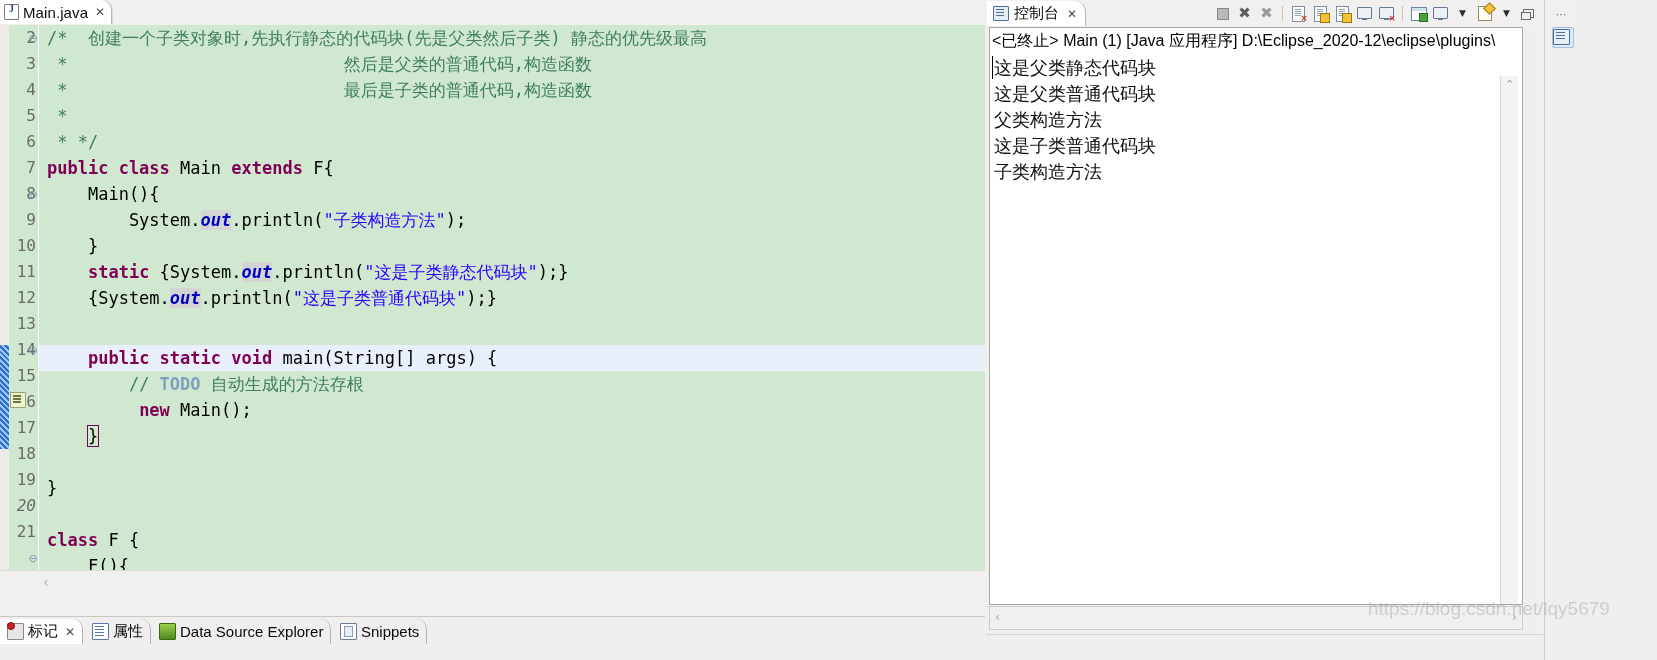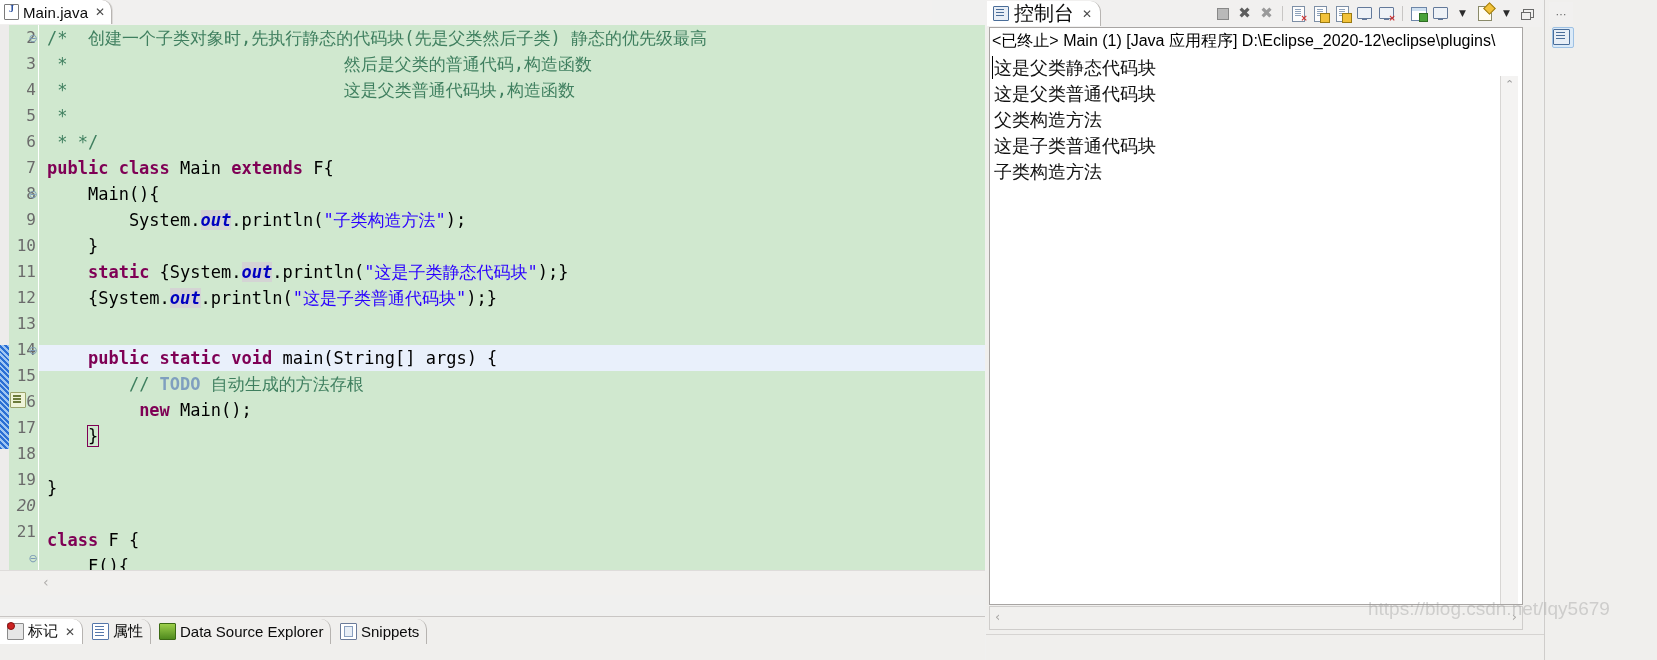--- a/index.html
+++ b/index.html
@@ -235,21 +235,21 @@
     width: 14px; height: 13px; margin-right: 5px;
     flex: none; position: relative;
     background: #e8eef6; border: 1px solid #4a6d99;
     border-radius: 1px;
   }
   .ctab .cico::after {
     content: ""; position: absolute; left: 2px; top: 2px;
     width: 8px; height: 1px; background: #4a6d99;
     box-shadow: 0 3px 0 #4a6d99, 0 6px 0 #4a6d99;
   }
-  .ctab .clabel { font-size: 20px; color: #0b0b0b; }
+  .ctab .clabel { font-size: 15px; color: #0b0b0b; }
   .ctab .cclose {
     margin-left: 8px; font-size: 12px; color: #4a4a4a;
     font-family: "DejaVu Sans", sans-serif;
   }
   .ctoolbar {
     position: absolute; right: 4px; top: 2px;
     display: flex; align-items: center; gap: 3px;
     height: 22px;
   }
   .tbtn {
@@ -498,21 +498,21 @@
           <div class="foldmark" style="top: 312px;">⊖</div>
           <div class="foldmark" style="top: 520px;">⊖</div>
         </div>
       <div class="gutter-rule"></div>
       <div class="annot-icon" style="top:367px;"></div>
 
       <div id="code-lines">
         <div class="hl-row" style="top:320px;"></div>
         <div class="cline" style="top:0px;"><span class="c">/*  创建一个子类对象时,先执行静态的代码块(先是父类然后子类) 静态的优先级最高</span></div>
         <div class="cline" style="top:26px;"><span class="c"> *                           然后是父类的普通代码,构造函数</span></div>
-        <div class="cline" style="top:52px;"><span class="c"> *                           这是父类普通代码块,构造函数</span></div>
+        <div class="cline" style="top:52px;"><span class="c"> *                           最后是子类的普通代码,构造函数</span></div>
         <div class="cline" style="top:78px;"><span class="c"> *</span></div>
         <div class="cline" style="top:104px;"><span class="c"> * */</span></div>
         <div class="cline" style="top:130px;"><span class="k">public class </span>Main<span class="k"> extends </span>F{</div>
         <div class="cline" style="top:156px;">    Main(){</div>
         <div class="cline" style="top:182px;">        System.<span class="fs">out</span>.println(<span class="s">"子类构造方法"</span>);</div>
         <div class="cline" style="top:208px;">    }</div>
         <div class="cline" style="top:234px;">    <span class="k">static </span>{System.<span class="fs">out</span>.println(<span class="s">"这是子类静态代码块"</span>);}</div>
         <div class="cline" style="top:260px;">    {System.<span class="fs">out</span>.println(<span class="s">"这是子类普通代码块"</span>);}</div>
         <div class="cline" style="top:286px;"></div>
         <div class="cline" style="top:320px;">    <span class="k">public static void </span>main(String[] args) {</div>

